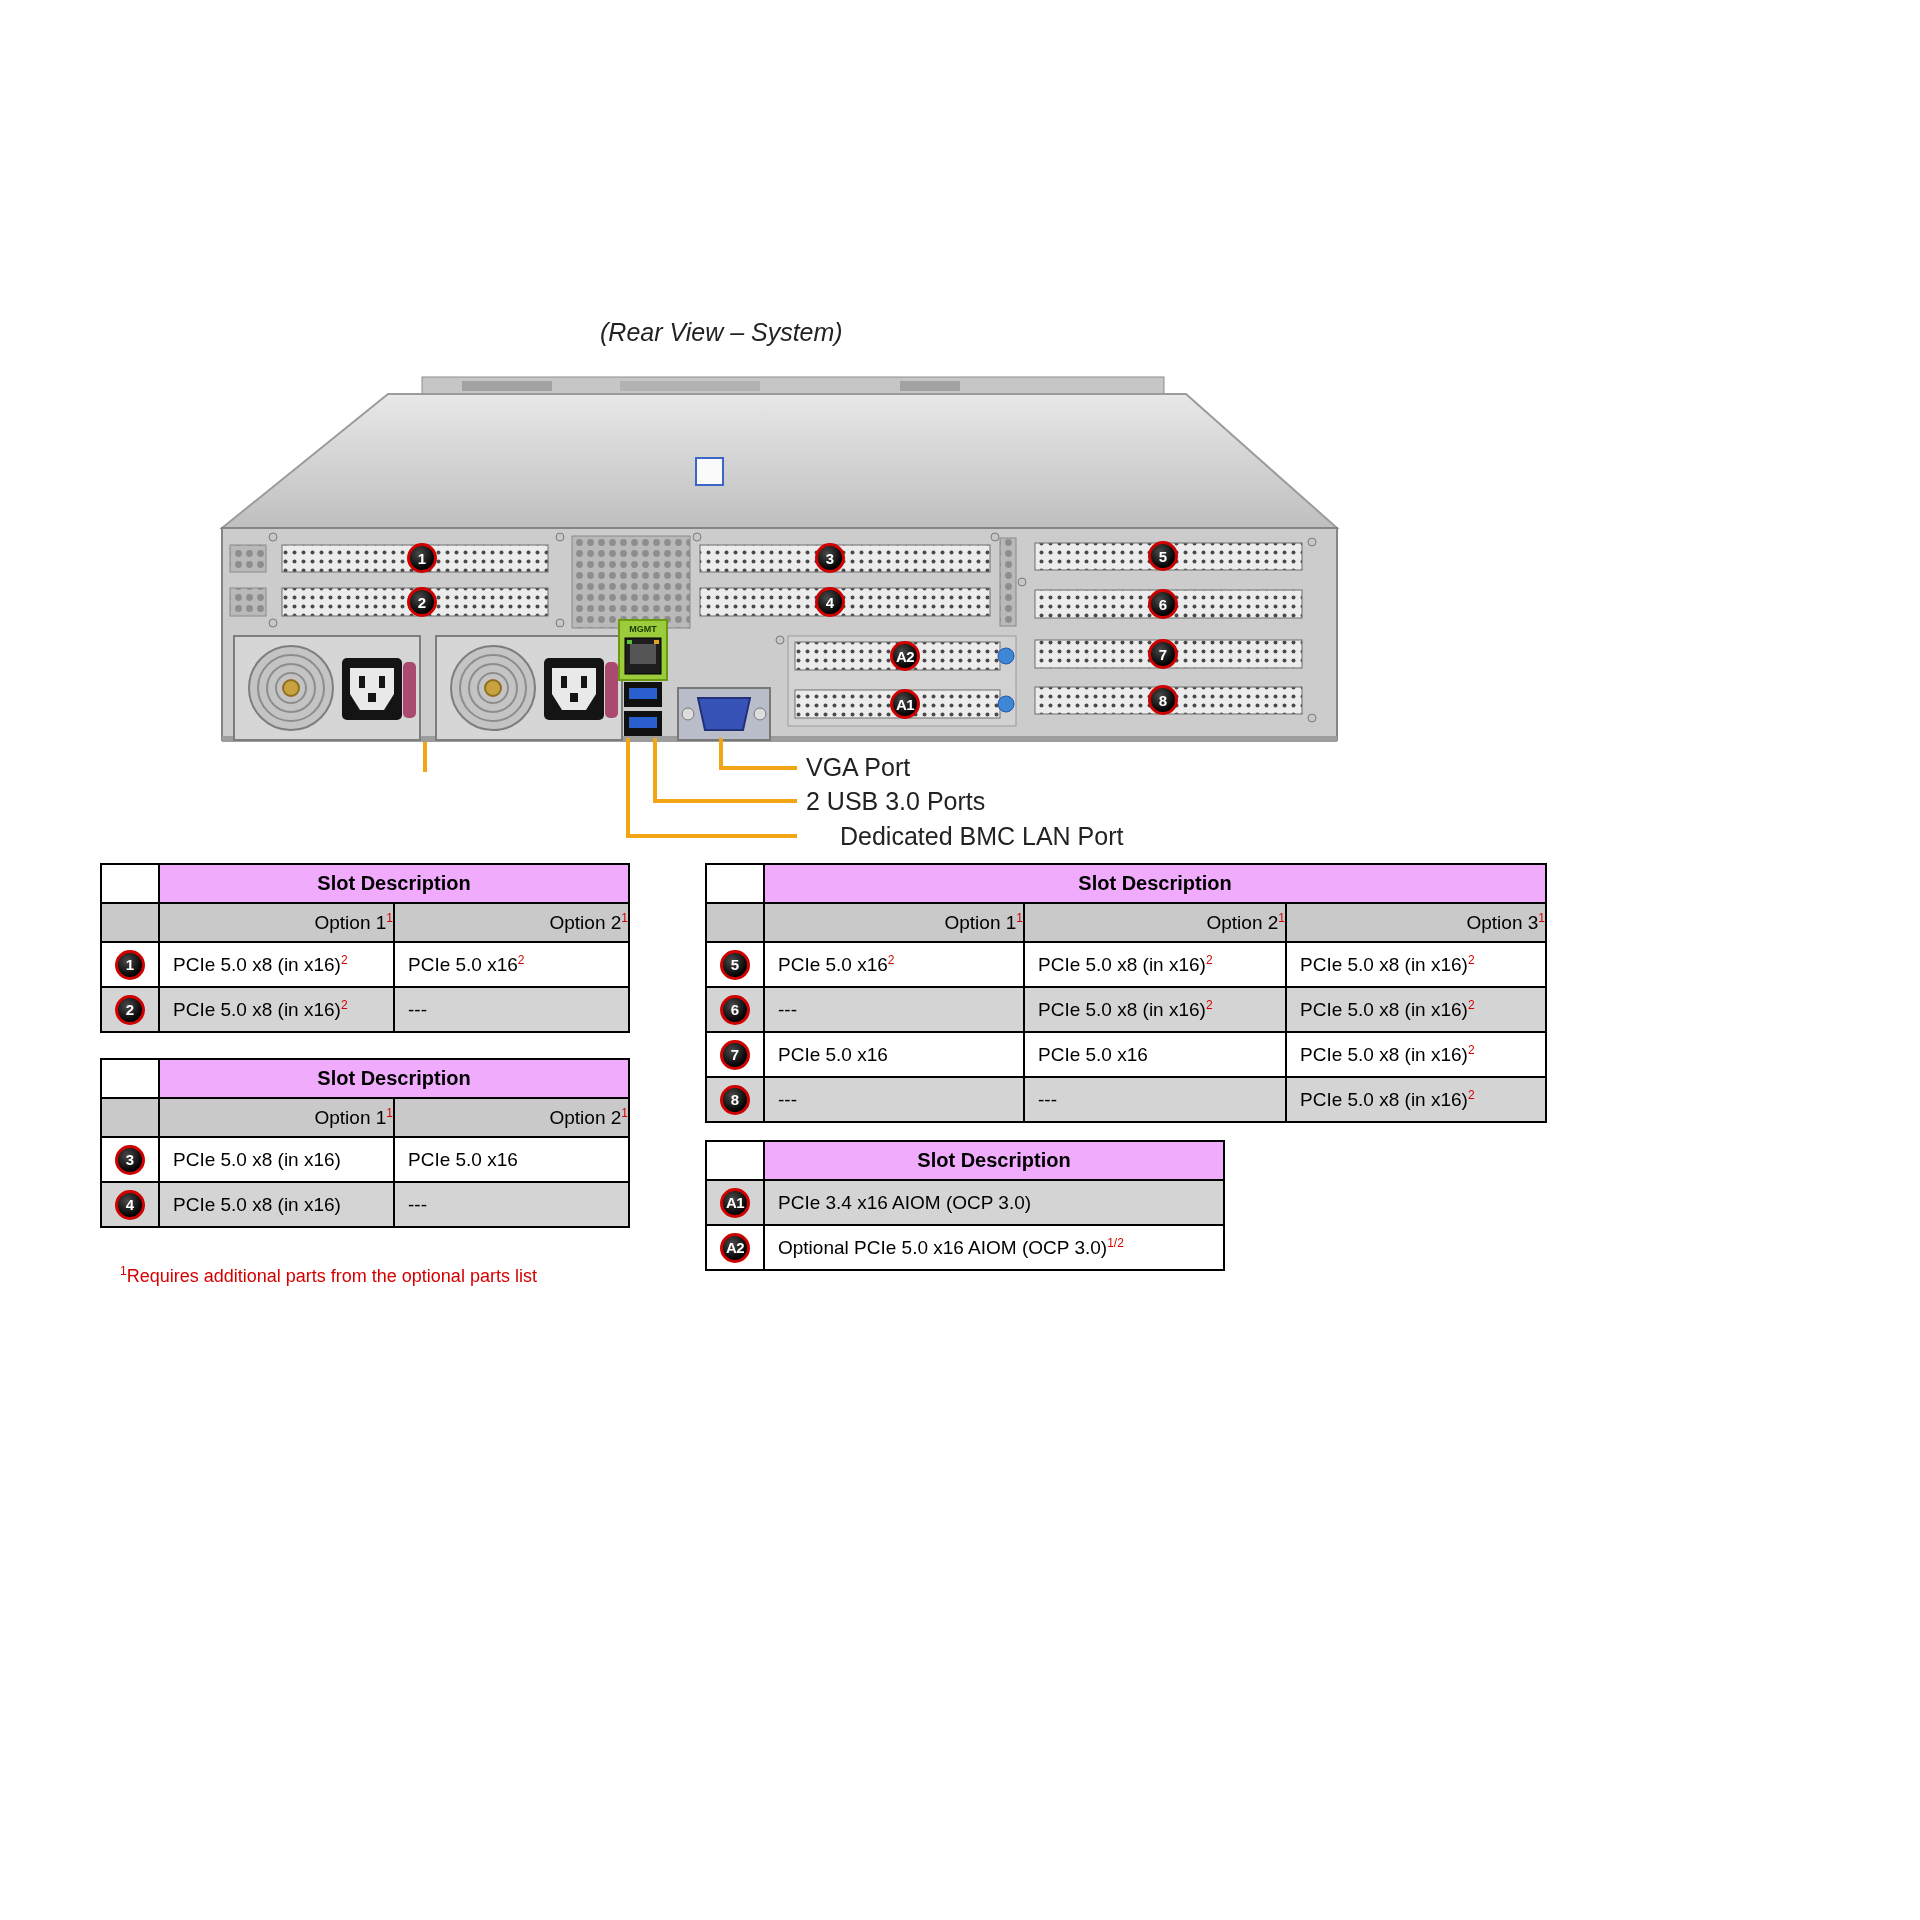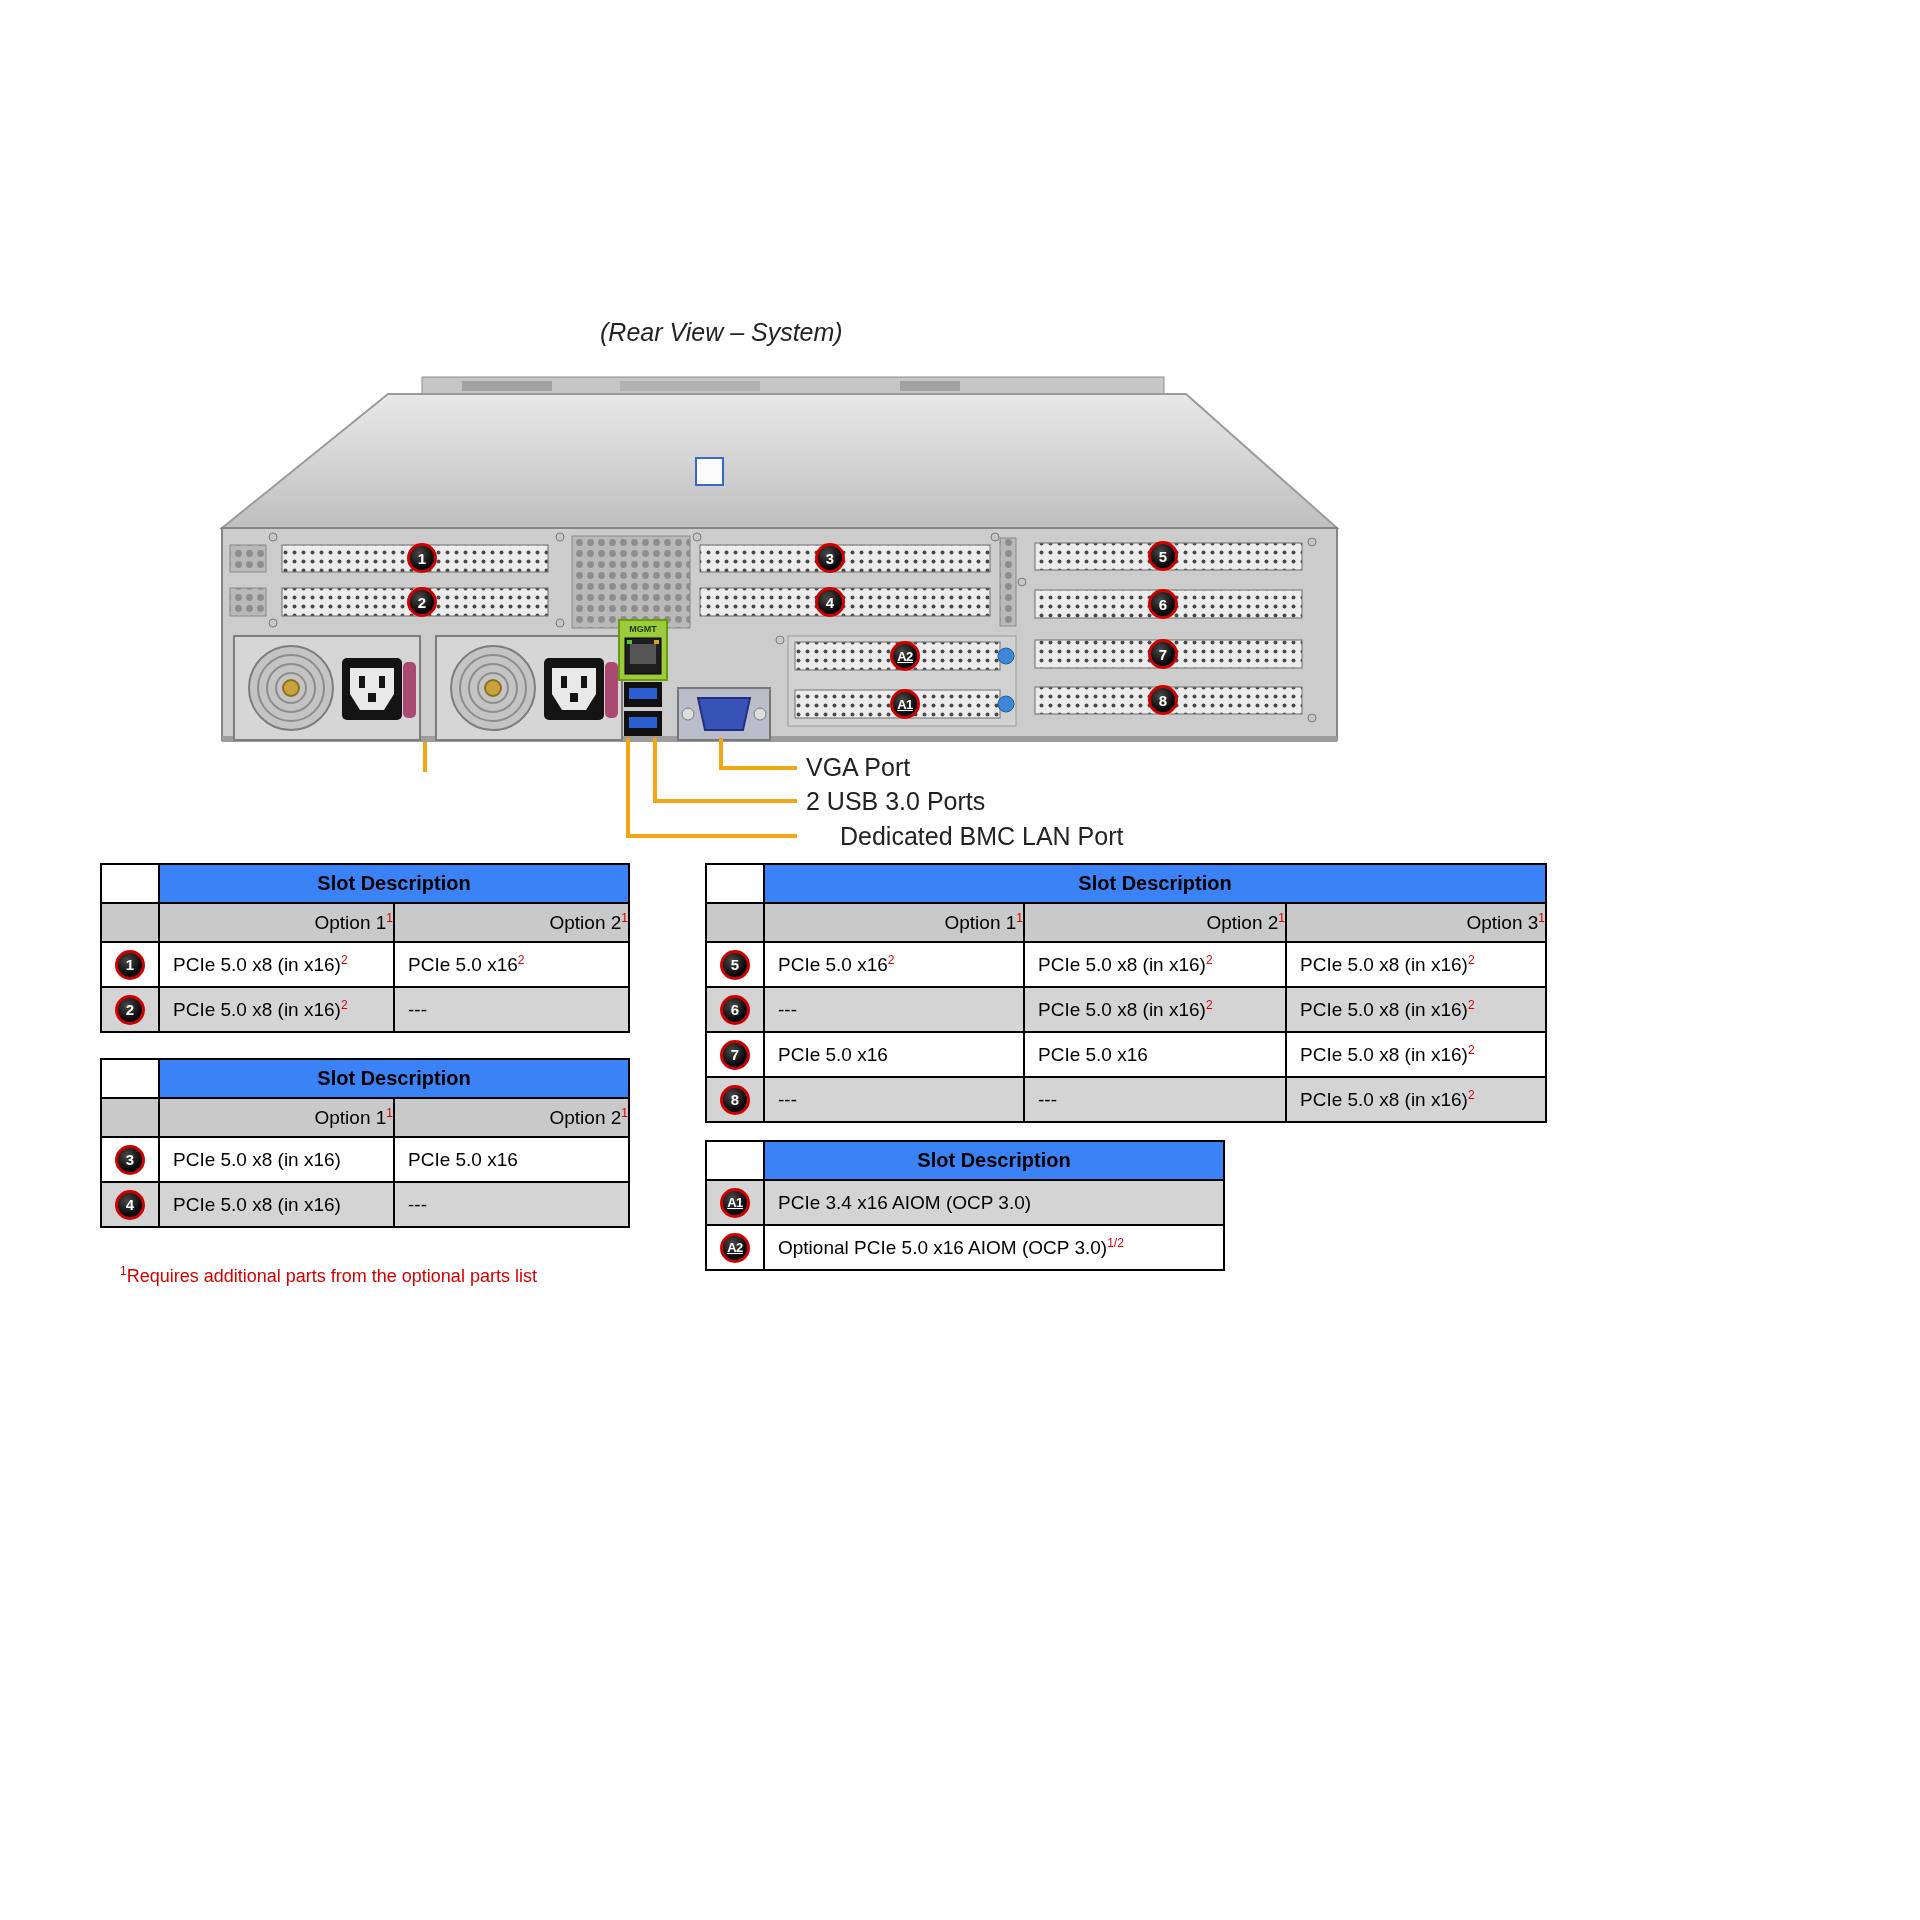--- a/index.html
+++ b/index.html
@@ -5,33 +5,33 @@
   html,body{margin:0;padding:0;}
   body{width:1920px;height:1920px;background:#ffffff;position:relative;
        font-family:"Liberation Sans",sans-serif;color:#000;}
   .abs{position:absolute;}
   .diagram-title{position:absolute;font-style:italic;font-size:25px;color:#222;}
   .callout-label{position:absolute;font-size:25px;color:#222;white-space:nowrap;}
   .psu-label{position:absolute;font-size:25px;color:#222;text-align:center;line-height:1.32;}
   .cline{position:absolute;background:#f2a615;}
   .slot-table{position:absolute;border-collapse:collapse;table-layout:fixed;background:#fff;}
   .slot-table td{border:2px solid #000;font-size:19px;padding:0;vertical-align:middle;color:#000;}
-  .slot-table .ttl{height:37px;text-align:center;font-weight:bold;font-size:20px;background:#3b82f6;}
+  .slot-table .ttl{height:37px;text-align:center;font-weight:bold;font-size:20px;background:#f0abfc;}
   .slot-table tr.opt td{height:37px;text-align:right;background:#c9c9c9;}
   .slot-table tr.data td{height:43px;}
   .slot-table tr.alt td{background:#d4d4d4;}
   .slot-table td.cell{padding-left:13px;}
   .slot-table td.bc{text-align:center;}
   sup{font-size:12px;}
   .red{color:#d40000;}
   .badge{display:inline-flex;align-items:center;justify-content:center;box-sizing:border-box;
          width:30px;height:30px;border-radius:50%;
          background:radial-gradient(circle at 38% 32%, #4a4a4a, #000 72%);
          border:3px solid #d00000;color:#fff;font-weight:bold;font-size:15px;line-height:1;}
-  .badge.ab{font-size:13px;letter-spacing:-0.5px;text-decoration:underline;}
+  .badge.ab{font-size:15px;letter-spacing:-0.5px;}
   .badge.srv{position:absolute;transform:translate(-50%,-50%);z-index:5;}
   .footnote{position:absolute;font-size:18px;color:#d40000;white-space:nowrap;}
   .footnote sup{font-size:12px;color:#d40000;}
 </style>
 </head>
 <body>
 
 <div class="abs" style="left:0;top:0;width:1920px;height:1920px;">
 
   <div class="diagram-title" style="left:600px;top:318px;width:370px;">(Rear View – System)</div>

